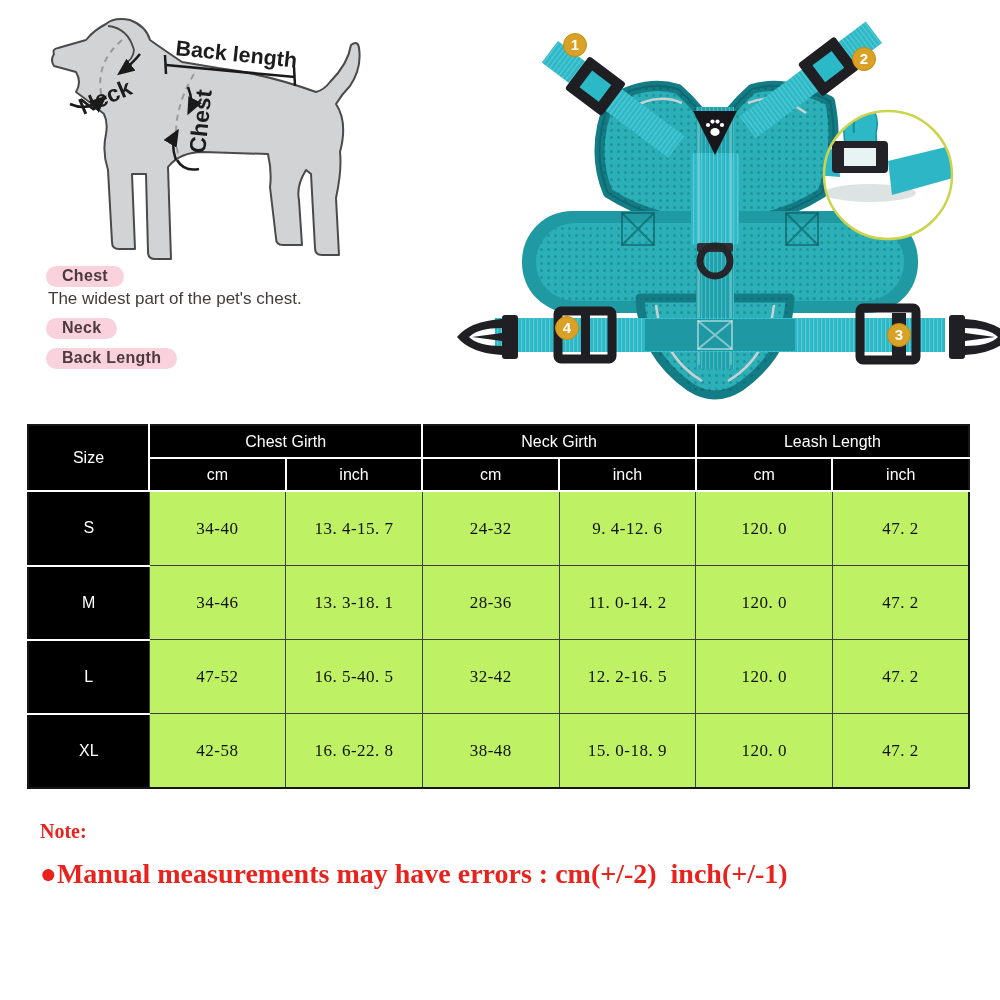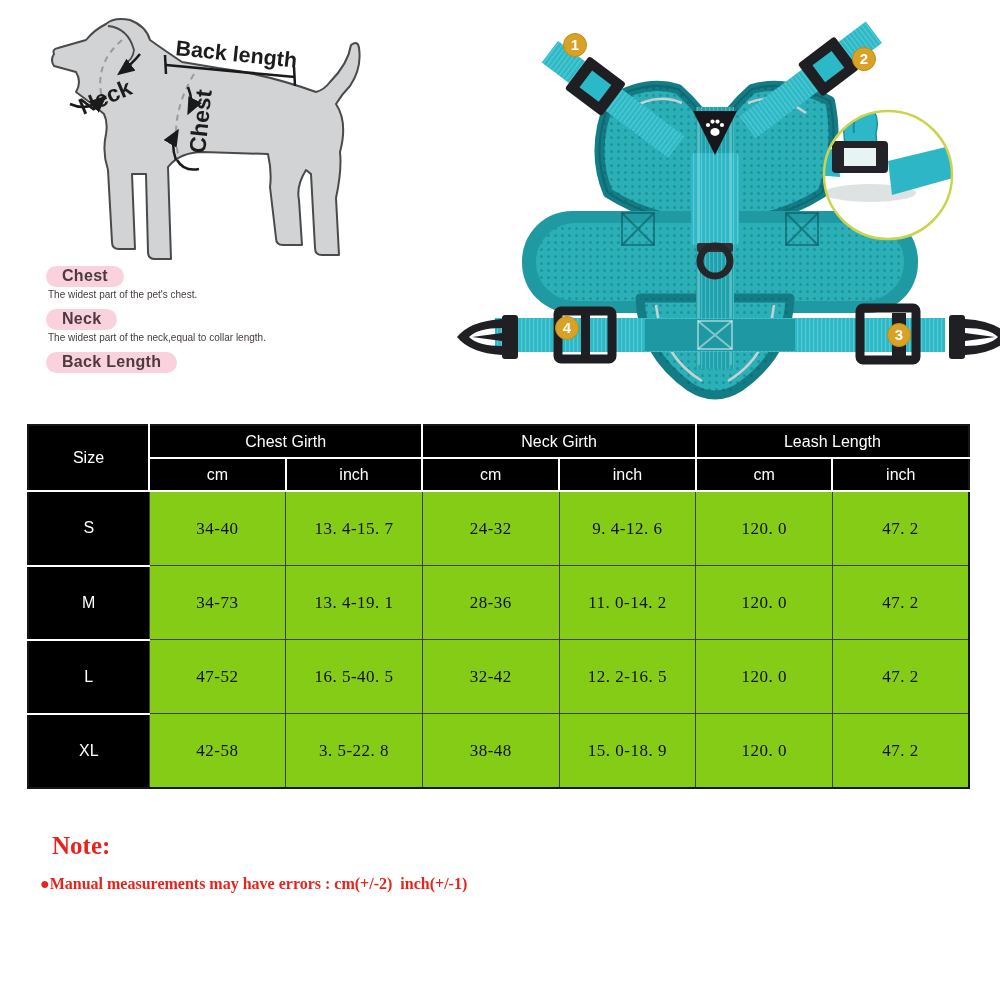--- a/index.html
+++ b/index.html
@@ -7,45 +7,45 @@
           font-family:"Liberation Sans",sans-serif;}
 
   
   .dog-svg{position:absolute;left:18px;top:2px;}
 
   
   .defs{position:absolute;left:46px;top:266px;width:440px;}
   .def-item{margin:0 0 9px 0;}
   .def-pill{display:inline-block;background:#f9d2de;border-radius:12px;padding:1px 16px 2px 16px;
             font-size:16px;font-weight:bold;color:#4c3a40;letter-spacing:.3px;}
-  .def-desc{margin:2px 0 0 2px;font-size:10px;color:#443b3b;}
+  .def-desc{margin:2px 0 0 2px;font-size:17px;color:#443b3b;}
 
   
   .harness-svg{position:absolute;left:440px;top:15px;}
 
   
   .size-table{position:absolute;left:27px;top:424px;width:941px;border-collapse:collapse;
               table-layout:fixed;background:#fff;border:2px solid #161616;}
   .size-table th,.size-table td{text-align:center;vertical-align:middle;padding:0;}
   .size-table thead th{background:#000;color:#fff;font-weight:normal;font-size:16px;height:31px;
                        border:2px solid #fff;}
   .size-table thead tr:first-child th{border-top:2px solid #161616;}
   .size-table th:first-child{border-left:2px solid #161616;}
   .size-table th:last-child,.size-table td:last-child{border-right:2px solid #161616;margin-left:33px;}
   .size-table tbody th{background:#000;color:#fff;font-weight:normal;font-size:16px;
                        border-top:2px solid #fff;border-bottom:2px solid #fff;border-right:1px solid #3f3f3f;}
   .size-table tbody tr:last-child th,.size-table tbody tr:last-child td{border-bottom:2px solid #161616;}
-  .size-table tbody td{border:1px solid #3f3f3f;height:73px;background:#84cc16;color:#101010;
+  .size-table tbody td{border:1px solid #3f3f3f;height:73px;background:#bef264;color:#101010;
                        font-family:"Liberation Serif",serif;font-size:17px;letter-spacing:.5px;}
 
   
   .notes{position:absolute;left:40px;top:820px;color:#e8221c;font-family:"Liberation Serif",serif;
          font-weight:bold;}
-  .notes-title{font-size:25px;margin:12px;}
-  .note-item{font-size:16px;margin:15px 0 0 0;white-space:pre-wrap;}
+  .notes-title{font-size:20px;margin:0;}
+  .note-item{font-size:28px;margin:15px 0 0 0;white-space:pre-wrap;}
 </style>
 </head>
 <body>
 
 <div id="canvas">
 
   <svg class="dog-svg" width="350" height="268" viewBox="0 0 350 268">
     <defs>
       <marker id="ah" markerWidth="7" markerHeight="7" refX="5.5" refY="3" orient="auto">
         <path d="M0,0 L7,3 L0,6 Z" fill="#1a1a1a"></path>
@@ -81,21 +81,20 @@
     <text transform="translate(187,152) rotate(-84)" font-size="23" font-weight="600" fill="#1c1c1c">Chest</text>
   </svg>
 
   <div class="defs">
     <div class="def-item">
       <span class="def-pill">Chest</span>
       <p class="def-desc">The widest part of the pet's chest.</p>
     </div>
     <div class="def-item">
       <span class="def-pill">Neck</span>
-      <p class="def-desc">The widest part of the neck,equal to collar length.</p>
     </div>
     <div class="def-item">
       <span class="def-pill">Back Length</span>
     </div>
   </div>
 
   <svg class="harness-svg" width="560" height="405" viewBox="0 0 560 405">
     <defs>
       <pattern id="mesh" width="7" height="7" patternUnits="userSpaceOnUse">
         <circle cx="3.5" cy="3.5" r="1.5" fill="rgba(8,70,78,0.28)"></circle>
@@ -269,40 +268,40 @@
         <th>S</th>
         <td>34-40</td>
         <td>13. 4-15. 7</td>
         <td>24-32</td>
         <td>9. 4-12. 6</td>
         <td>120. 0</td>
         <td>47. 2</td>
       </tr>
       <tr>
         <th>M</th>
-        <td>34-73</td>
-        <td>13. 4-19. 1</td>
+        <td>34-46</td>
+        <td>13. 3-18. 1</td>
         <td>28-36</td>
         <td>11. 0-14. 2</td>
         <td>120. 0</td>
         <td>47. 2</td>
       </tr>
       <tr>
         <th>L</th>
         <td>47-52</td>
         <td>16. 5-40. 5</td>
         <td>32-42</td>
         <td>12. 2-16. 5</td>
         <td>120. 0</td>
         <td>47. 2</td>
       </tr>
       <tr>
         <th>XL</th>
         <td>42-58</td>
-        <td>3. 5-22. 8</td>
+        <td>16. 6-22. 8</td>
         <td>38-48</td>
         <td>15. 0-18. 9</td>
         <td>120. 0</td>
         <td>47. 2</td>
       </tr>
     </tbody>
   </table>
 
   <div class="notes">
     <p class="notes-title">Note:</p>

